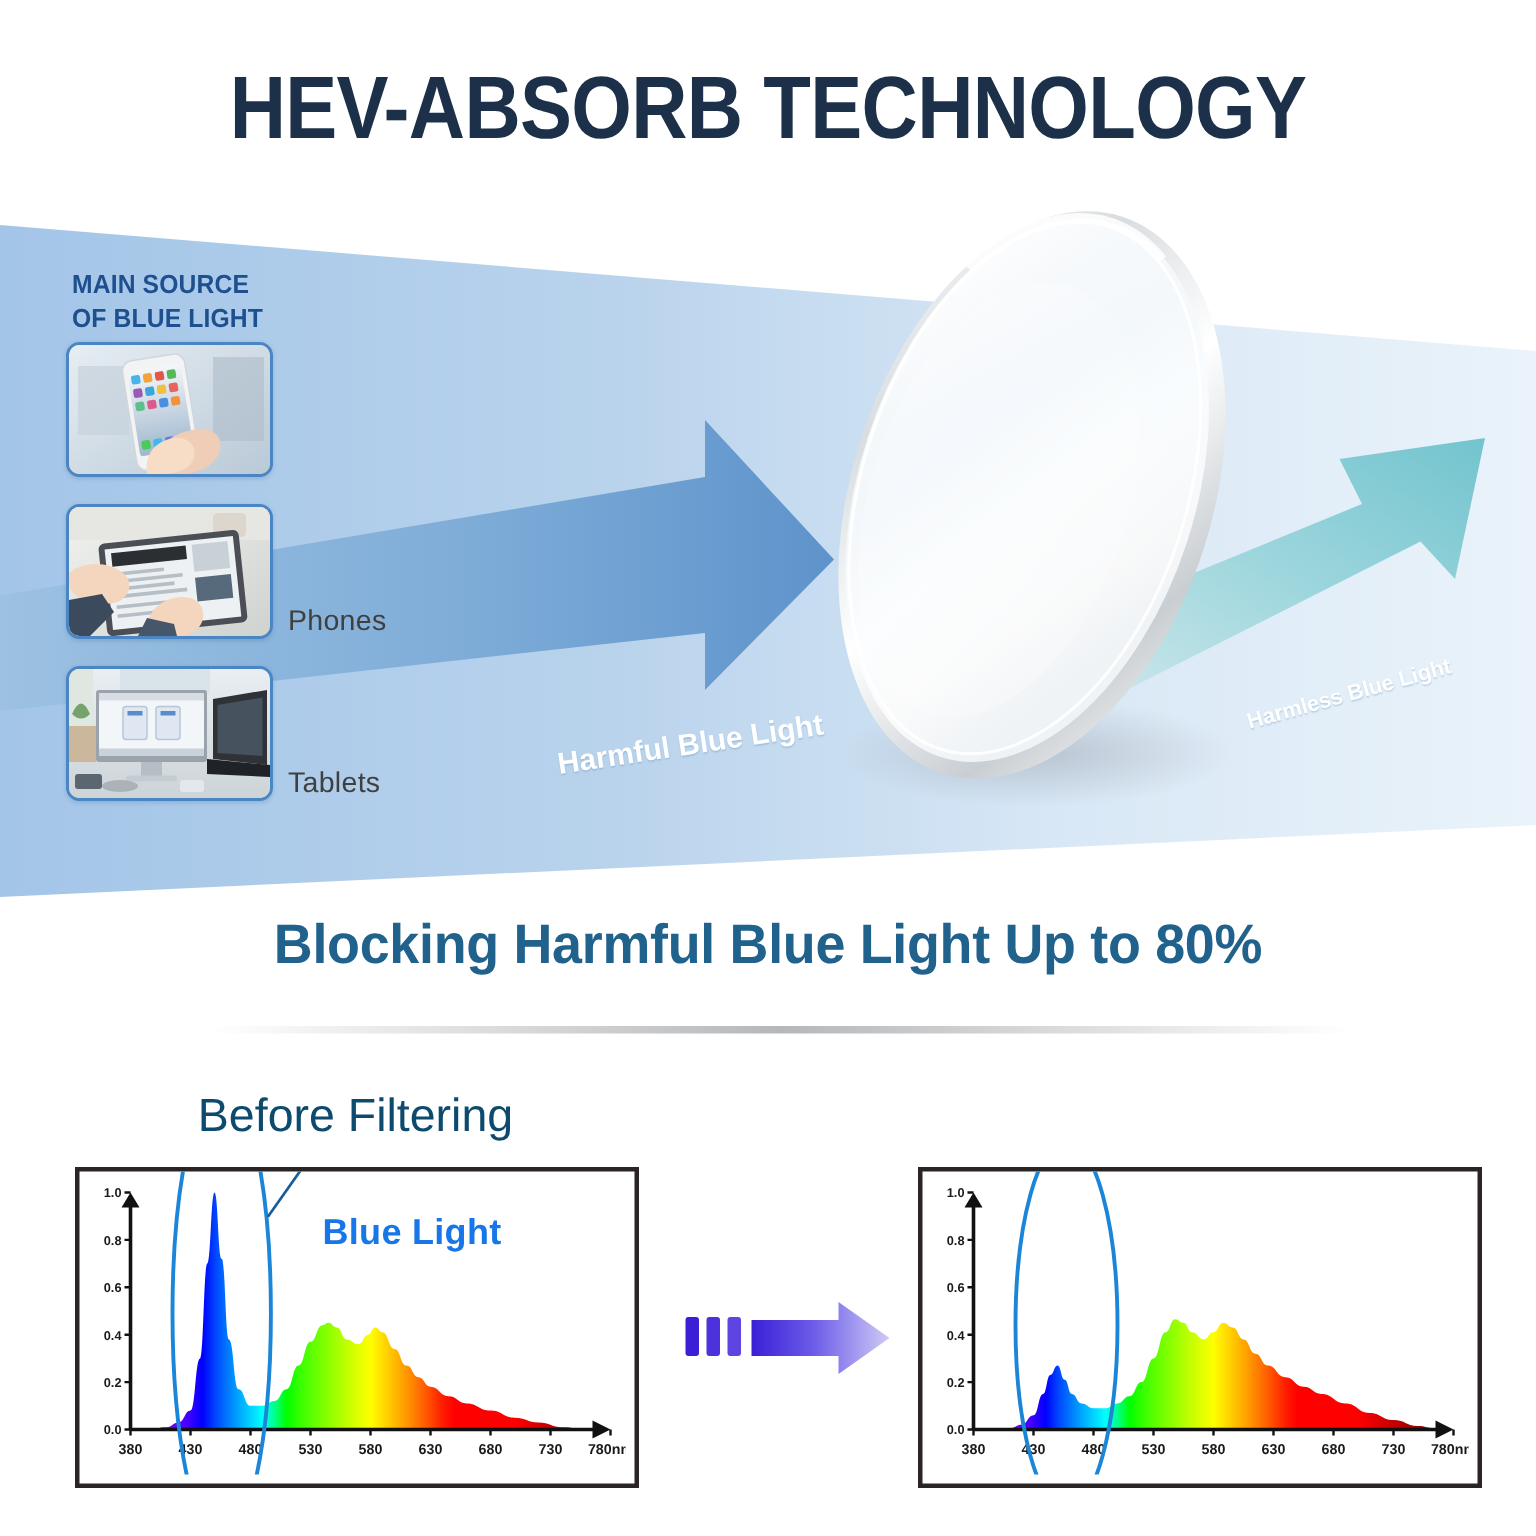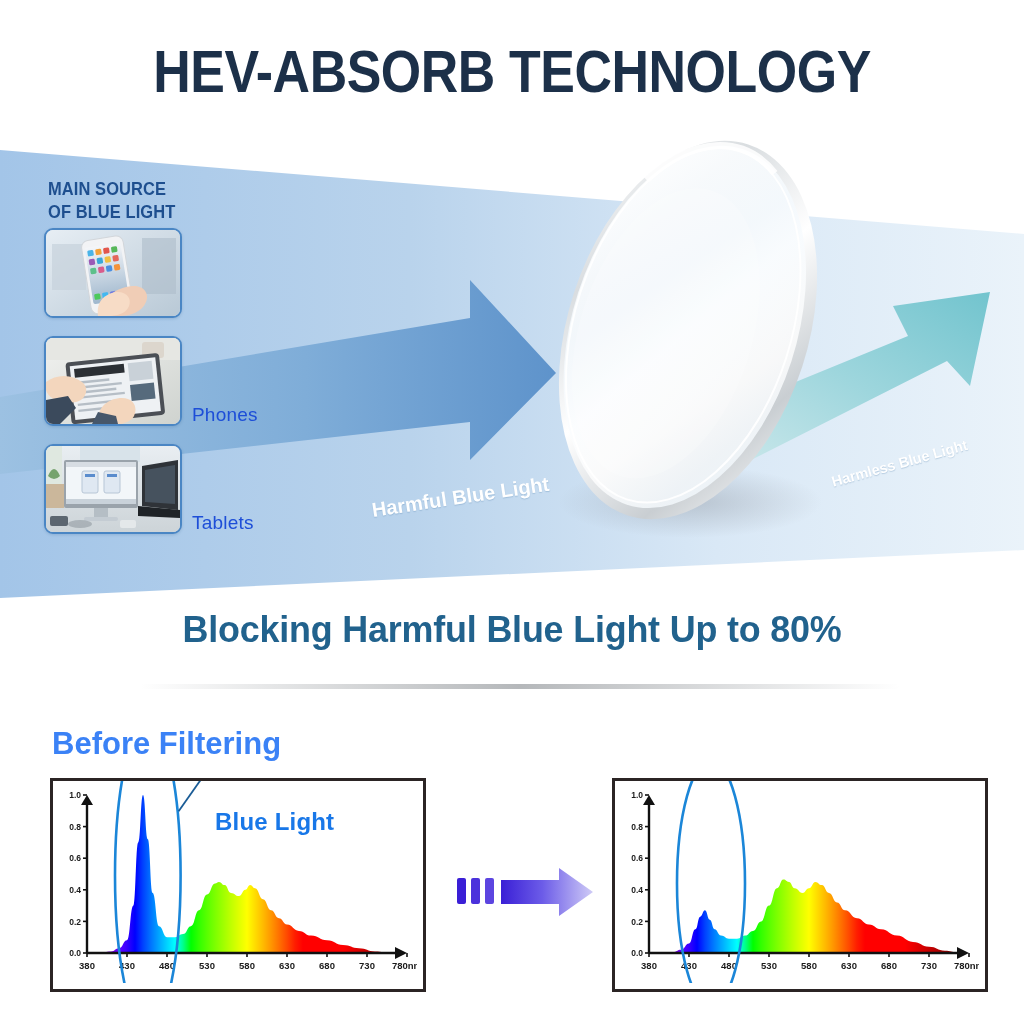--- a/index.html
+++ b/index.html
@@ -31,21 +31,21 @@
     white-space:pre-line;
   }
 
   .thumb{
     position:absolute;width:134px;height:86px;border-radius:9px;
     border:2px solid #4a86c4;overflow:hidden;background:#dfe9f3;
     box-shadow:0 1px 3px rgba(30,70,120,.18);
   }
   .thumb svg{display:block;width:100%;height:100%;}
   .thumb-label{
-    position:absolute;font-size:19px;color:#1d4ed8;font-weight:400;
+    position:absolute;font-size:19px;color:#404040;font-weight:400;
     letter-spacing:.2px;
   }
 
   .arrow-label{
     position:absolute;color:#ffffff;font-weight:600;white-space:nowrap;
     text-shadow:0 1px 1px rgba(60,110,160,.25);
   }
   .lbl-harmful{font-size:20px;left:372px;top:369px;transform:rotate(-8.5deg);transform-origin:0 50%;}
   .lbl-harmless{font-size:14.5px;left:832px;top:344px;transform:rotate(-15.5deg);transform-origin:0 50%;}
 
@@ -56,22 +56,22 @@
     transform:scaleX(0.97);transform-origin:50% 50%;white-space:nowrap;
   }
   .divider{
     position:absolute;left:140px;top:684px;width:760px;height:5px;
     background:linear-gradient(to right,rgba(140,145,150,0) 0%,rgba(120,125,130,.55) 50%,rgba(140,145,150,0) 100%);
     border-radius:3px;
   }
 
   
   .chart-title{
-    position:absolute;font-size:31px;font-weight:700;color:#3b82f6;
-    white-space:nowrap;
+    position:absolute;font-size:31px;font-weight:400;color:#0c4a6e;
+    text-align:center;white-space:nowrap;
   }
   .chart-box{
     position:absolute;border:3px solid #2b2424;background:#fff;
   }
   .chart-box svg{display:block;}
 
   .mid-arrow{position:absolute;left:455px;top:862px;width:160px;height:66px;}
   .mid-arrow svg{display:block;}
 
   .ann-blue-light{

